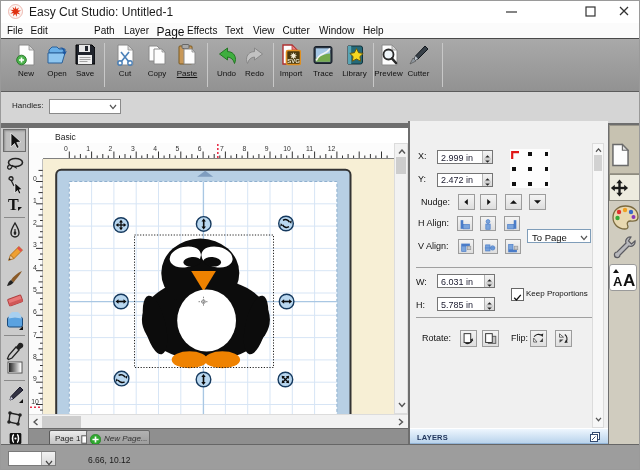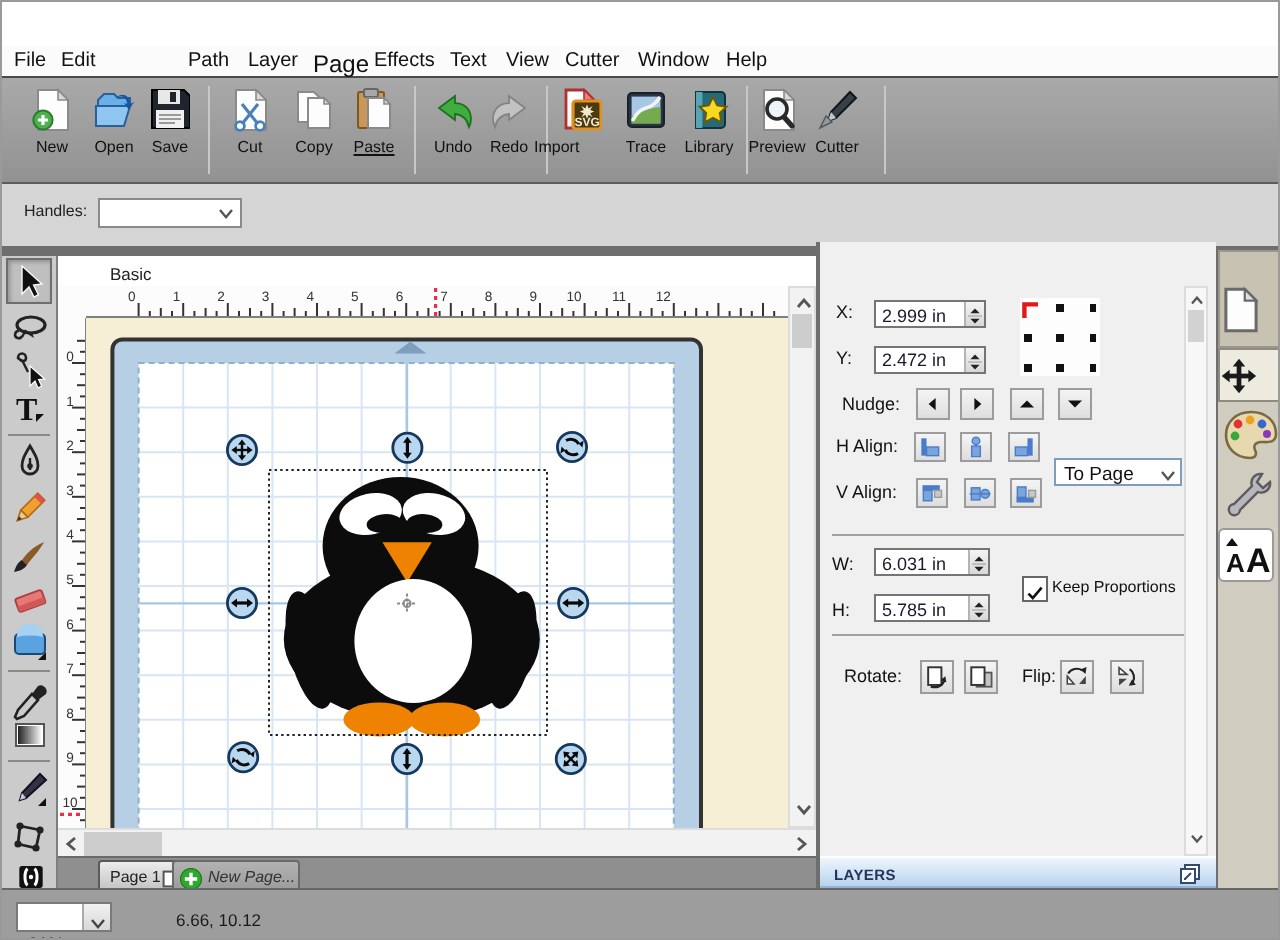--- a/index.html
+++ b/index.html
@@ -1,20 +1,32 @@
 <!DOCTYPE html>
 <html><head><meta charset="utf-8"><style>
 *{margin:0;padding:0;box-sizing:border-box;}
 html,body{width:640px;height:470px;overflow:hidden;}
 body{font-family:"Liberation Sans",sans-serif;}
 #win{position:relative;width:640px;height:470px;background:#fff;border:1px solid #9a9a9a;overflow:hidden;}
 .abs{position:absolute;}
 span{white-space:nowrap;}
 </style></head><body>
 <div id="win">
+<div class="abs" style="left:0;top:0;width:640px;height:22px;background:#fff;">
+<svg class="abs" style="left:7px;top:3px" width="15" height="15" viewBox="0 0 15 15">
+<circle cx="7.5" cy="7.5" r="7" fill="#fdf4f2" stroke="#e8a9a0" stroke-width="0.8"></circle>
+<path d="M7.5 2 L8.4 5.2 L11 3.4 L9.6 6.3 L13 6.5 L10 8.2 L12.3 10.6 L8.9 9.6 L8.8 12.8 L7.2 9.9 L5 12.3 L5.6 9 L2.3 9.8 L5 7.6 L2.2 5.8 L5.6 5.9 L4.5 3 L7 5z" fill="#e03010"></path>
+</svg>
+<span class="abs" style="left:28px;top:4px;font-size:12px;color:#1a1a1a;">Easy Cut Studio: Untitled-1</span>
+<svg class="abs" style="left:503px;top:0" width="130" height="20" viewBox="0 0 130 20">
+<line x1="2" y1="11" x2="13" y2="11" stroke="#333" stroke-width="1.2"></line>
+<rect x="82" y="6" width="9" height="9" fill="none" stroke="#333" stroke-width="1.2"></rect>
+<path d="M116 6 L124 14 M124 6 L116 14" stroke="#333" stroke-width="1.3"></path>
+</svg>
+</div>
 <div class="abs" style="left:0;top:22px;width:640px;height:16px;background:#fbfbfb;border-bottom:1px solid #4a4a4a;">
 <span class="abs" style="left:6px;top:2px;font-size:10px;color:#111;">File</span>
 <span class="abs" style="left:29.5px;top:2px;font-size:10px;color:#111;">Edit</span>
 <span class="abs" style="left:56px;top:2px;font-size:10px;color:#111;margin-top:31px;">Object</span>
 <span class="abs" style="left:93px;top:2px;font-size:10px;color:#111;">Path</span>
 <span class="abs" style="left:123px;top:2px;font-size:10px;color:#111;">Layer</span>
 <span class="abs" style="left:155.5px;top:2px;font-size:12px;color:#111;">Page</span>
 <span class="abs" style="left:186px;top:2px;font-size:10px;color:#111;">Effects</span>
 <span class="abs" style="left:224px;top:2px;font-size:10px;color:#111;">Text</span>
 <span class="abs" style="left:252px;top:2px;font-size:10px;color:#111;">View</span>
@@ -87,21 +99,21 @@
         <path d="M17.5 10 L9.5 4 L9.5 7.6 C4.5 7.6 1.5 11 1.5 15.5 C1.5 17 1.9 18.3 2.5 19.5 C3.5 15.5 6 13.3 9.5 13 L9.5 16 Z" fill="#c2c2c2" stroke="#838383" stroke-width="0.9"></path>
       </svg>
 <div class="abs" style="left:229.5px;top:30px;width:48px;text-align:center;font-size:8px;color:#111;">Redo</div>
 <svg class="abs" style="left:280px;top:5px" width="20" height="22" viewBox="0 0 20 22">
         <path d="M2 1 h9 l5 5 v14 h-14 z" fill="#fdfdfd" stroke="#b03030" stroke-width="1.4"></path>
         <path d="M11 1 l5 5 h-5 z" fill="#e88080" stroke="#b03030" stroke-width="0.8"></path>
         <rect x="5.5" y="6.5" width="14" height="14" rx="1.5" fill="#4a3a10" stroke="#e09020" stroke-width="1.6"></rect>
         <path d="M12.5 8.2 l0.8 2 2 -1.2 -1.2 2 2 0.8 -2 0.8 1.2 2 -2 -1.2 -0.8 2 -0.8 -2 -2 1.2 1.2 -2 -2 -0.8 2 -0.8 -1.2 -2 2 1.2z" fill="#f0e8d0"></path>
         <text x="12.6" y="19" font-family="Liberation Sans" font-size="6" font-weight="bold" fill="#f0ead0" text-anchor="middle">SVG</text>
       </svg>
-<div class="abs" style="left:266px;top:30px;width:48px;font-size:8px;color:#111;">Import</div>
+<div class="abs" style="left:266px;top:30px;width:48px;text-align:center;font-size:8px;color:#111;">Import</div>
 <svg class="abs" style="left:312px;top:5px" width="20" height="22" viewBox="0 0 20 22">
         <rect x="1" y="2.5" width="18" height="17" rx="2" fill="#2a3440" stroke="#18202a"></rect>
         <rect x="2.8" y="4.3" width="14.4" height="13.4" fill="#a6c8e6"></rect>
         <path d="M2.8 17.7 L2.8 14 C8 12.5 10 10 17.2 9.5 L17.2 17.7z" fill="#76aa4e"></path>
         <path d="M3.2 16.5 C8 7 12 12.5 17 4.5" stroke="#f4f4f4" stroke-width="1.7" fill="none"></path>
       </svg>
 <div class="abs" style="left:298px;top:30px;width:48px;text-align:center;font-size:8px;color:#111;">Trace</div>
 <svg class="abs" style="left:343.5px;top:5px" width="20" height="22" viewBox="0 0 20 22">
         <path d="M3 2 h12.5 a2 2 0 0 1 2 2 v14 a2 2 0 0 1 -2 2 h-12.5z" fill="#256a78" stroke="#12323c"></path>
         <rect x="3" y="2" width="3.2" height="18" fill="#58a4b4"></rect>

